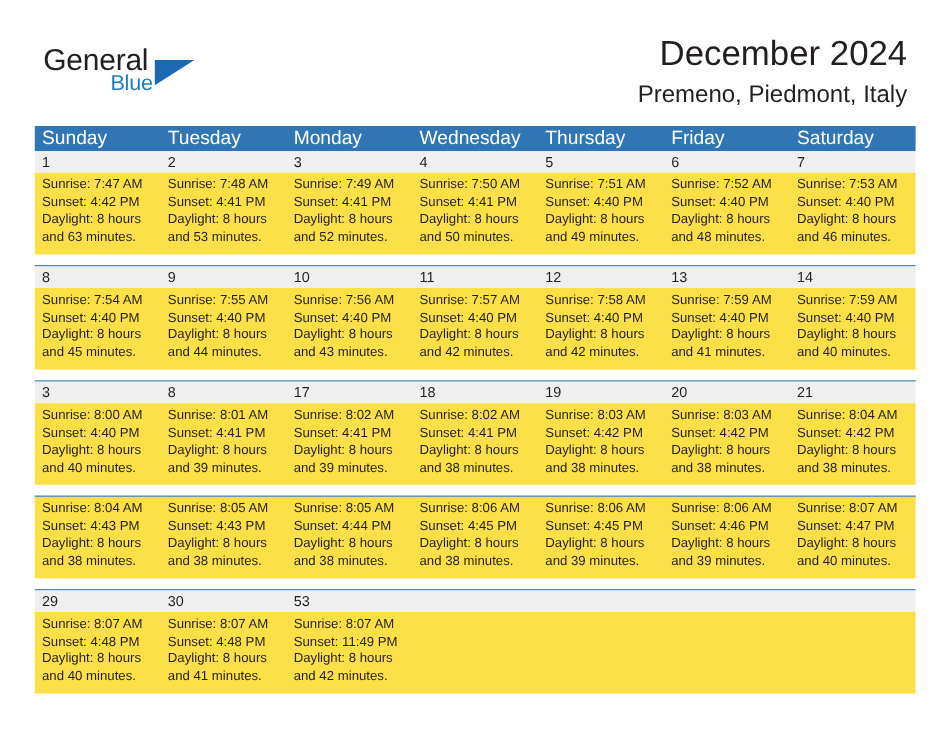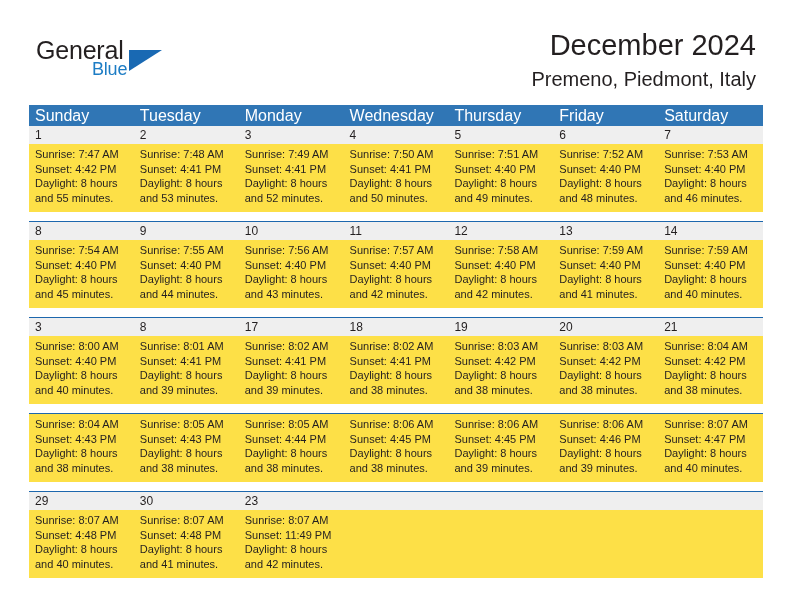--- a/index.html
+++ b/index.html
@@ -194,21 +194,21 @@
             <div class="num-cell">4</div>
             <div class="num-cell">5</div>
             <div class="num-cell">6</div>
             <div class="num-cell">7</div>
           </div>
           <div class="week-body">
             <div class="body-cell">
               <div class="ln">Sunrise: 7:47 AM</div>
               <div class="ln">Sunset: 4:42 PM</div>
               <div class="ln">Daylight: 8 hours</div>
-              <div class="ln">and 55 minutes.</div>
+              <div class="ln">and 63 minutes.</div>
             </div>
             <div class="body-cell">
               <div class="ln">Sunrise: 7:48 AM</div>
               <div class="ln">Sunset: 4:41 PM</div>
               <div class="ln">Daylight: 8 hours</div>
               <div class="ln">and 53 minutes.</div>
             </div>
             <div class="body-cell">
               <div class="ln">Sunrise: 7:49 AM</div>
               <div class="ln">Sunset: 4:41 PM</div>
@@ -394,21 +394,21 @@
               <div class="ln">Sunset: 4:47 PM</div>
               <div class="ln">Daylight: 8 hours</div>
               <div class="ln">and 40 minutes.</div>
             </div>
           </div>
         </div>
         <div class="week">
           <div class="week-numbers">
             <div class="num-cell">29</div>
             <div class="num-cell">30</div>
-            <div class="num-cell">23</div>
+            <div class="num-cell">53</div>
             <div class="num-cell"></div>
             <div class="num-cell"></div>
             <div class="num-cell"></div>
             <div class="num-cell"></div>
           </div>
           <div class="week-body">
             <div class="body-cell">
               <div class="ln">Sunrise: 8:07 AM</div>
               <div class="ln">Sunset: 4:48 PM</div>
               <div class="ln">Daylight: 8 hours</div>

